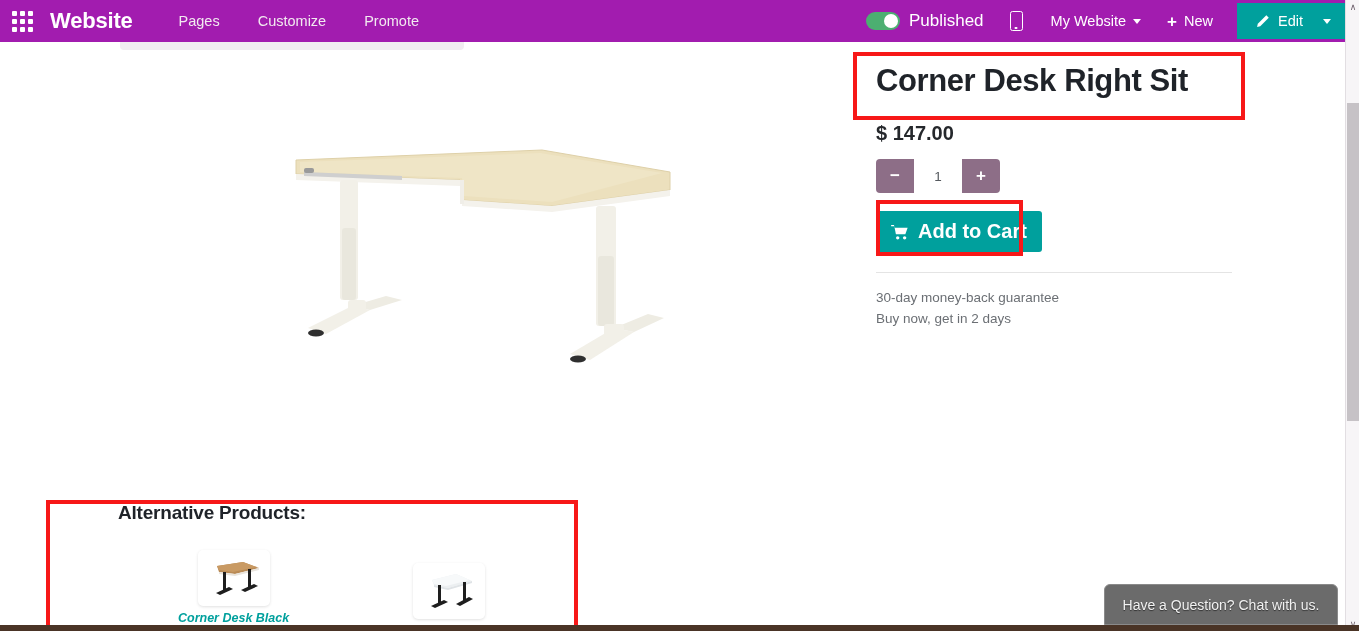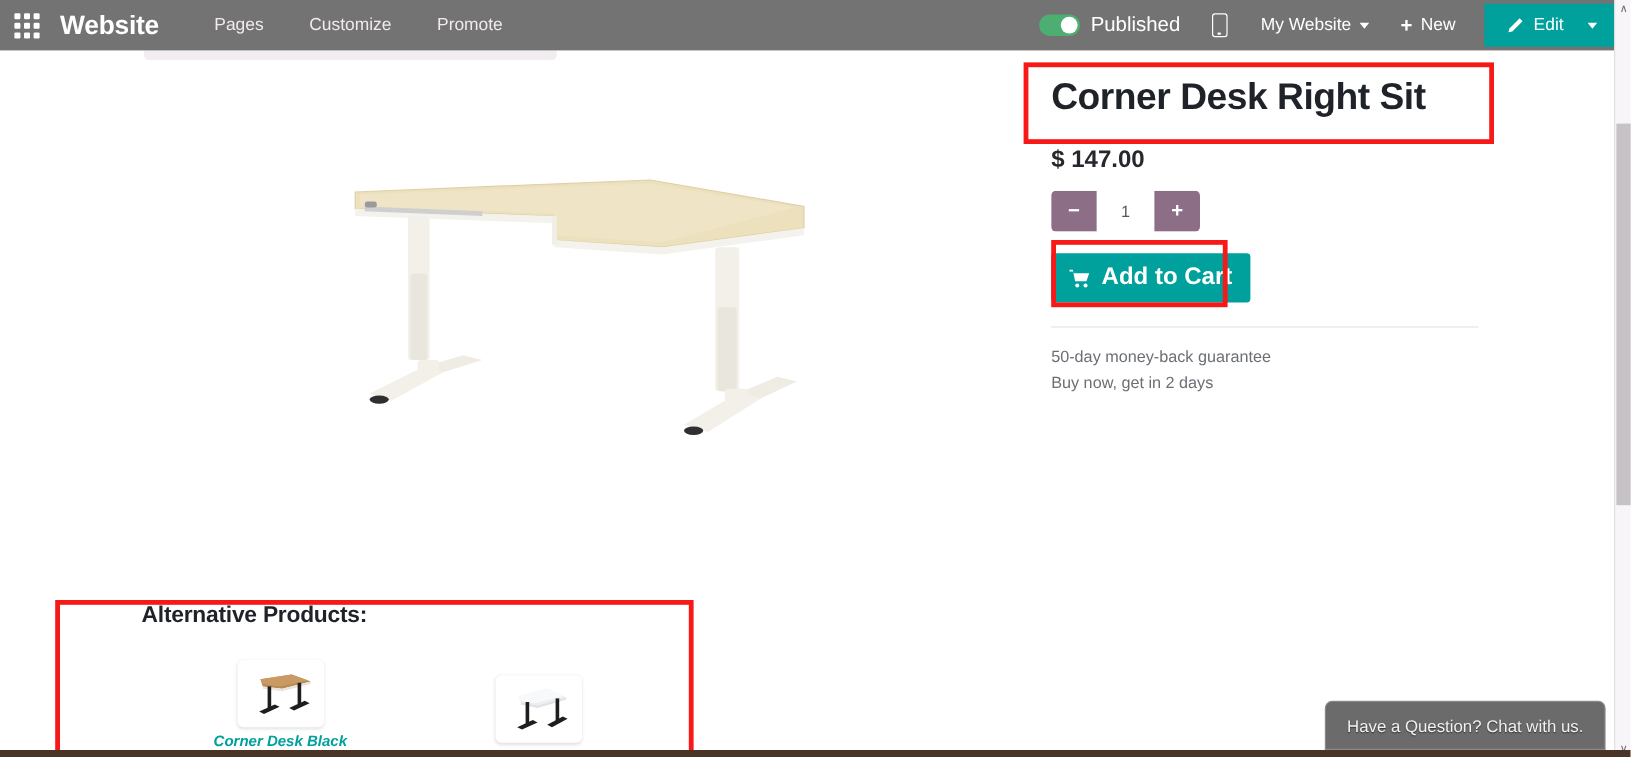--- a/index.html
+++ b/index.html
@@ -19,21 +19,21 @@
     background: #ffffff;
     overflow: hidden;
   }
 
   
   .navbar {
     position: absolute;
     top: 0; left: 0;
     width: 1345px;
     height: 42px;
-    background: #737373;
+    background: #a21caf;
     display: flex;
     align-items: center;
     z-index: 50;
   }
 
   .apps-grid {
     width: 44px;
     height: 42px;
     display: flex;
     align-items: center;
@@ -513,21 +513,21 @@
               <circle cx="15.2" cy="15.6" r="1.9" fill="#ffffff"></circle>
             </svg>
           </span>
           <span>Add to Cart</span>
         </button>
       </div>
 
       <div class="divider"></div>
 
       <div class="promise">
-        <div>50-day money-back guarantee</div>
+        <div>30-day money-back guarantee</div>
         <div>Buy now, get in 2 days</div>
       </div>
 
     </div>
 
     <div class="alt-section">
       <div class="alt-heading">Alternative Products:</div>
 
       <div class="alt-items">
 

